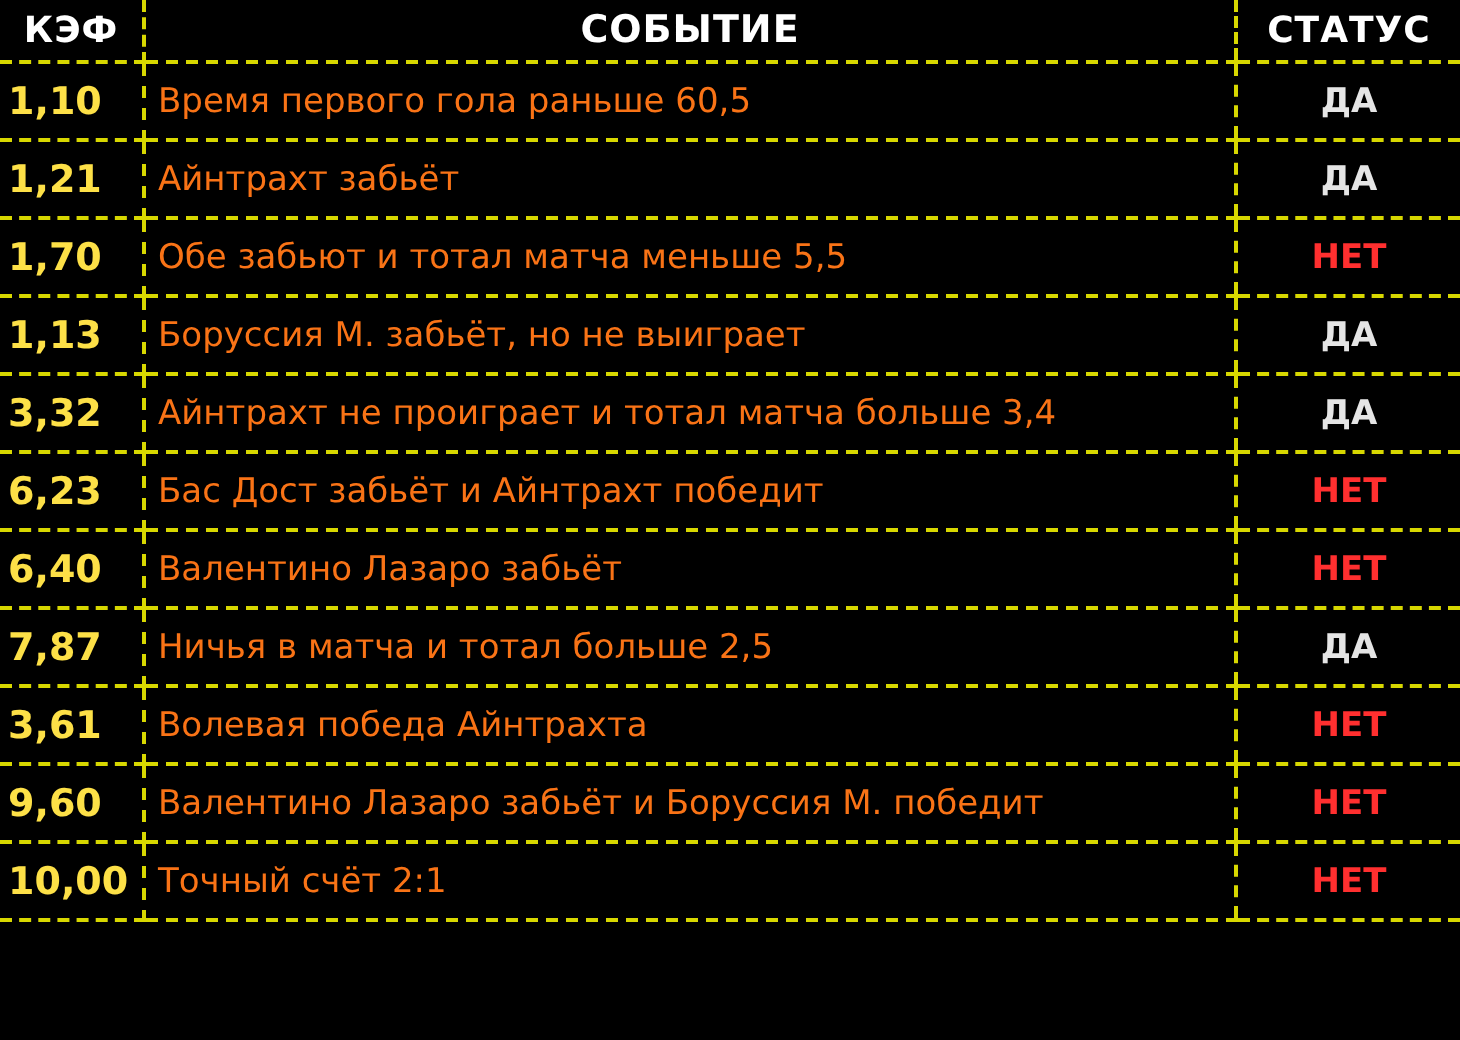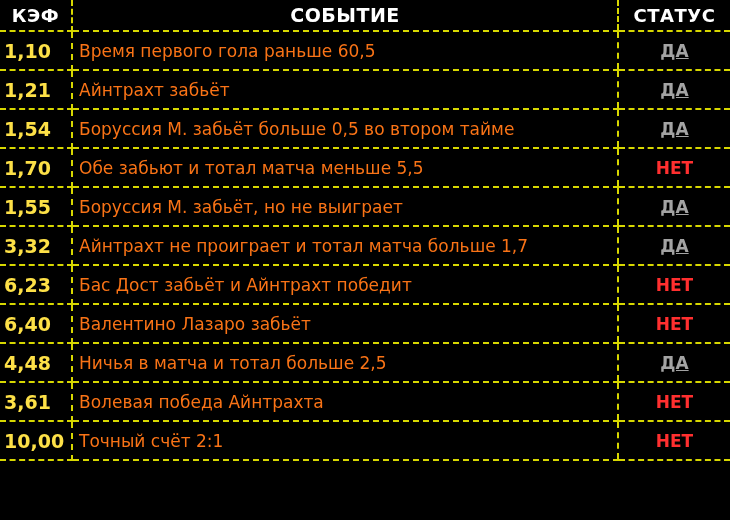--- a/index.html
+++ b/index.html
@@ -77,21 +77,21 @@
     white-space: nowrap;
     overflow: hidden;
   }
   td.status {
     font-weight: bold;
     font-size: 17px;
     text-align: center;
     border-left: 2px dashed #d7d700;
     white-space: nowrap;
   }
-  td.status.yes { color: #a3a3a3; text-decoration: underline; }
+  td.status.yes { color: #e5e5e5; }
   td.status.no { color: #ff2f2f; }
 </style>
 </head>
 <body>
 
 <div class="sheet">
   <table class="bet-table">
     <colgroup>
       <col class="c-odds">
       <col class="c-event">
@@ -109,57 +109,57 @@
           <td class="odds">1,10</td>
           <td class="event">Время первого гола раньше 60,5</td>
           <td class="status yes">ДА</td>
         </tr>
         <tr>
           <td class="odds">1,21</td>
           <td class="event">Айнтрахт забьёт</td>
           <td class="status yes">ДА</td>
         </tr>
         <tr>
-          <td class="odds">1,54</td>
-          <td class="event">Боруссия М. забьёт больше 0,5 во втором тайме</td>
-          <td class="status yes">ДА</td>
-        </tr>
-        <tr>
           <td class="odds">1,70</td>
           <td class="event">Обе забьют и тотал матча меньше 5,5</td>
           <td class="status no">НЕТ</td>
         </tr>
         <tr>
-          <td class="odds">1,55</td>
+          <td class="odds">1,13</td>
           <td class="event">Боруссия М. забьёт, но не выиграет</td>
           <td class="status yes">ДА</td>
         </tr>
         <tr>
           <td class="odds">3,32</td>
-          <td class="event">Айнтрахт не проиграет и тотал матча больше 1,7</td>
+          <td class="event">Айнтрахт не проиграет и тотал матча больше 3,4</td>
           <td class="status yes">ДА</td>
         </tr>
         <tr>
           <td class="odds">6,23</td>
           <td class="event">Бас Дост забьёт и Айнтрахт победит</td>
           <td class="status no">НЕТ</td>
         </tr>
         <tr>
           <td class="odds">6,40</td>
           <td class="event">Валентино Лазаро забьёт</td>
           <td class="status no">НЕТ</td>
         </tr>
         <tr>
-          <td class="odds">4,48</td>
+          <td class="odds">7,87</td>
           <td class="event">Ничья в матча и тотал больше 2,5</td>
           <td class="status yes">ДА</td>
         </tr>
         <tr>
           <td class="odds">3,61</td>
           <td class="event">Волевая победа Айнтрахта</td>
+          <td class="status no">НЕТ</td>
+        </tr>
+        <tr>
+          <td class="odds">9,60</td>
+          <td class="event">Валентино Лазаро забьёт и Боруссия М. победит</td>
           <td class="status no">НЕТ</td>
         </tr>
         <tr>
           <td class="odds">10,00</td>
           <td class="event">Точный счёт 2:1</td>
           <td class="status no">НЕТ</td>
         </tr>
       </tbody>
   </table>
 </div>

